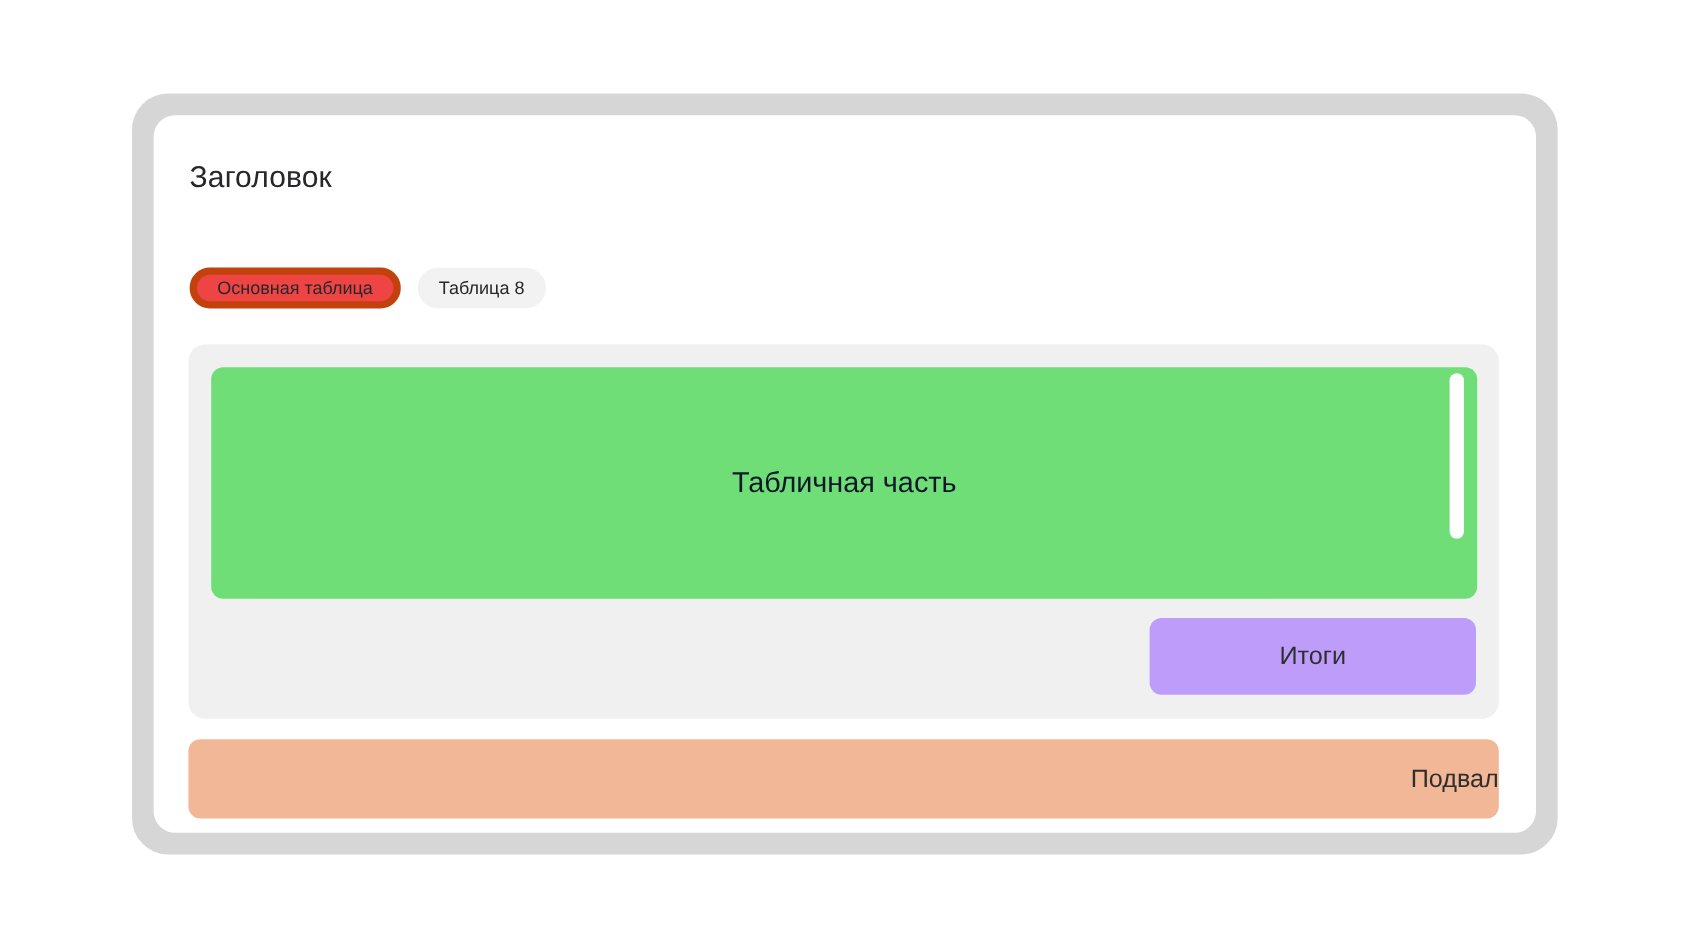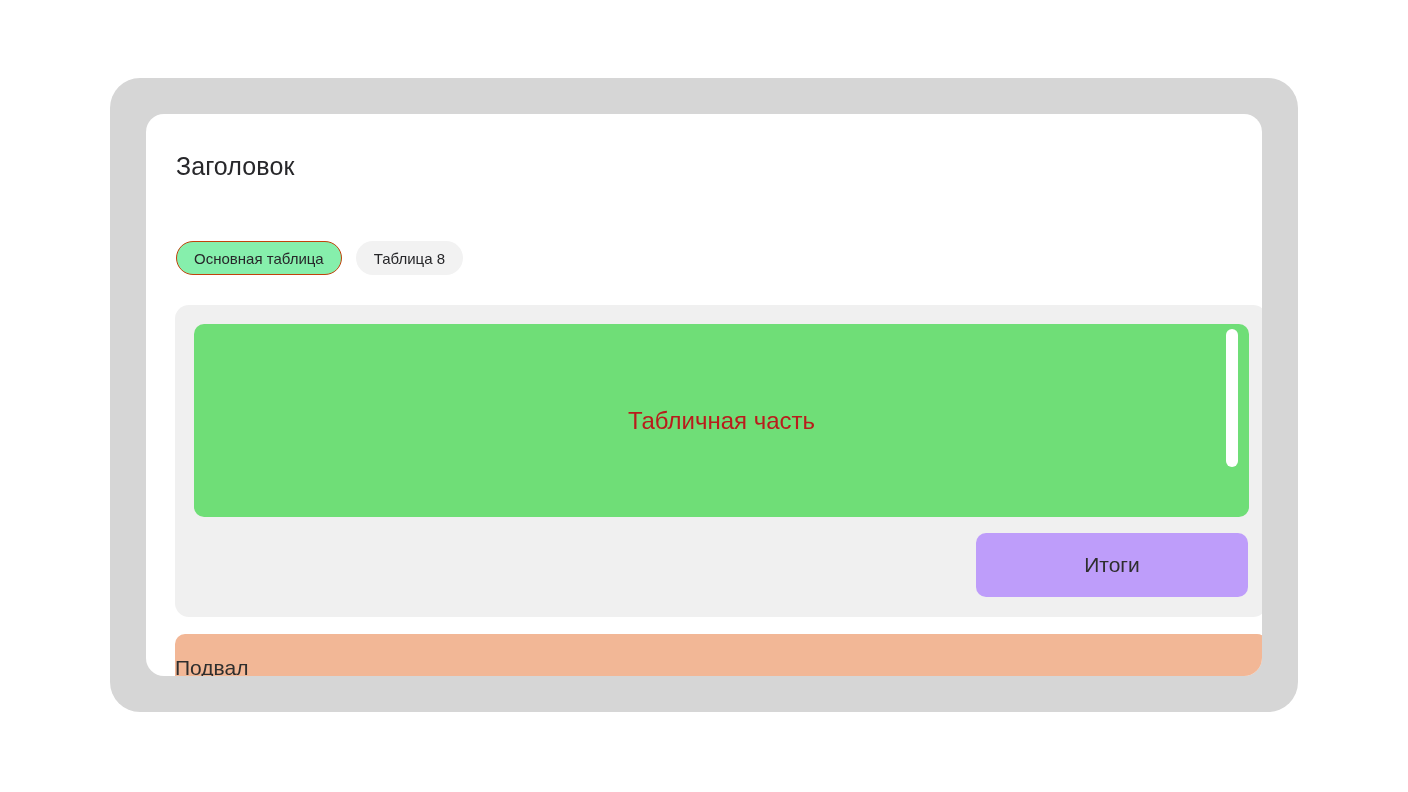--- a/index.html
+++ b/index.html
@@ -17,21 +17,21 @@
   
   .app-frame {
     position: absolute;
     left: 110px;
     top: 78px;
     width: 1188px;
     height: 634px;
     background: #d6d6d6;
     border-radius: 30px;
     box-sizing: border-box;
-    padding: 36px;
+    padding: 18px;
   }
 
   
   .card {
     position: relative;
     width: 100%;
     height: 100%;
     background: #ffffff;
     border-radius: 18px;
     box-sizing: border-box;
@@ -69,22 +69,22 @@
     font-size: 15px;
     color: #27272a;
     background: #f2f2f2;
     border: 1px solid transparent;
     box-sizing: border-box;
     white-space: nowrap;
     cursor: pointer;
     user-select: none;
   }
   .tab.is-active {
-    background: #86efac;
-    border: 1px solid #c2410c;
+    background: #ef4444;
+    border: 6px solid #c2410c;
   }
 
   
   .table-panel {
     position: absolute;
     left: 29px;
     top: 191px;
     width: 1092px;
     height: 312px;
     background: #f0f0f0;
@@ -101,21 +101,21 @@
     height: 193px;
     background: #6fde77;
     border-radius: 10px;
     display: flex;
     align-items: center;
     justify-content: center;
     box-sizing: border-box;
   }
   .tabular-part-label {
     font-size: 24px;
-    color: #b91c1c;
+    color: #0f172a;
     line-height: 1;
     white-space: nowrap;
   }
 
   
   .scroll-track {
     position: absolute;
     right: 11px;
     top: 5px;
     bottom: 5px;
@@ -161,21 +161,21 @@
   .footer {
     position: absolute;
     left: 29px;
     top: 520px;
     width: 1092px;
     height: 66px;
     background: #f2b796;
     border-radius: 10px;
     display: flex;
     align-items: center;
-    justify-content: flex-start;
+    justify-content: flex-end;
     box-sizing: border-box;
   }
   .footer-label {
     font-size: 21px;
     color: #2e2e2e;
     line-height: 1;
     white-space: nowrap;
   }
 </style>
 </head>

